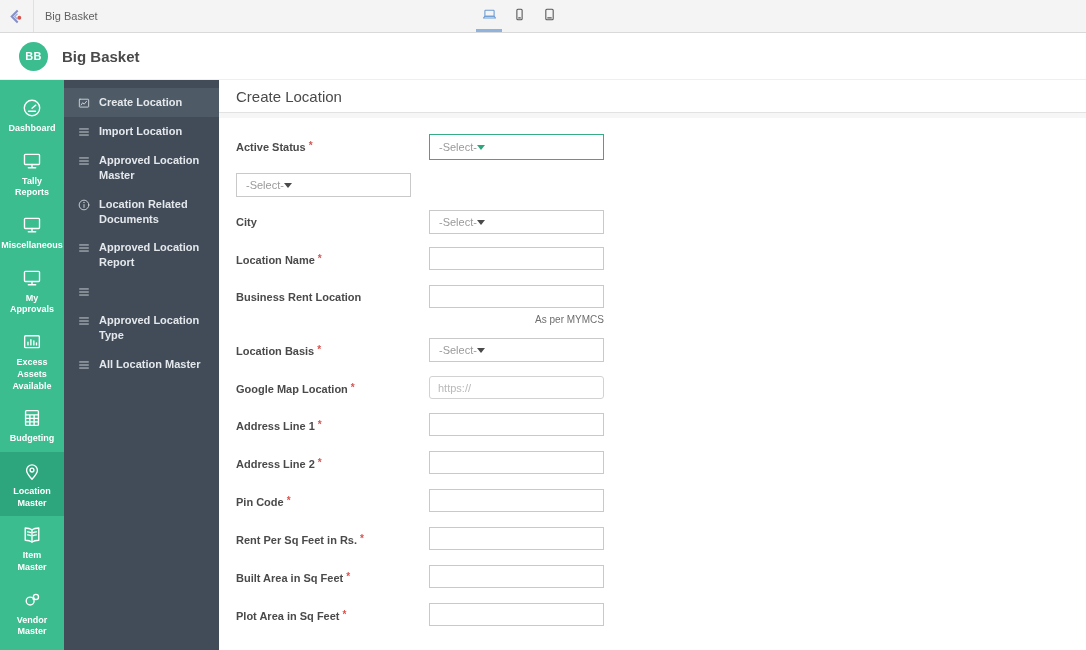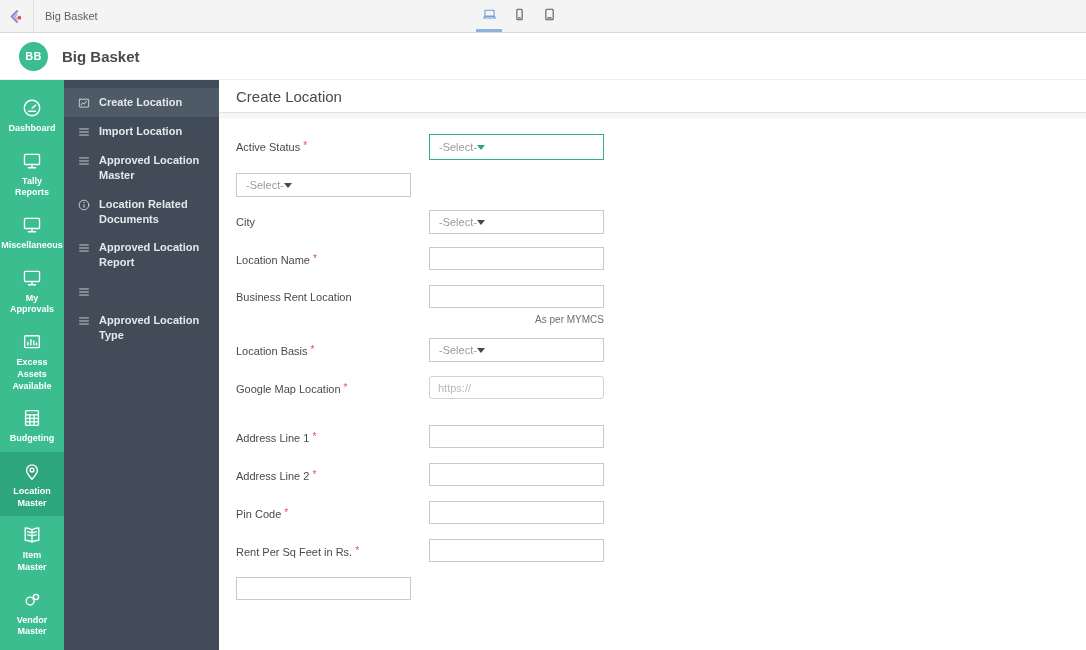--- a/index.html
+++ b/index.html
@@ -40,21 +40,21 @@
   .submenu-item .sub-icon { width:14px; height:14px; flex:none; margin-top:1px; opacity:.92; }
   .submenu-item .sub-icon svg { width:14px; height:14px; display:block; }
 
   
   .main { flex:1; background:#f6f6f6; display:flex; flex-direction:column; min-width:0; }
   .main-header { background:#fff; height:33px; border-bottom:1px solid #e2e2e2; display:flex; align-items:center; padding-left:17px; flex:none; }
   .main-title { font-size:15px; color:#4a4a4a; }
   .form-panel { background:#fff; margin-top:5px; flex:1; padding:16px 0 0 17px; overflow:hidden; }
 
   .form-row { display:flex; align-items:flex-start; margin-bottom:13px; }
-  .form-label { width:193px; font-size:11px; font-weight:400; color:#4a4a4a; line-height:24px; padding-right:10px; }
+  .form-label { width:193px; font-size:11px; font-weight:700; color:#4a4a4a; line-height:24px; padding-right:10px; }
   .req { color:#d9534f; font-size:10px; margin-left:3px; vertical-align:2px; }
   .control-stack { display:flex; flex-direction:column; }
 
   .select-box { width:175px; height:24px; border:1px solid #c9c9c9; background:#fff; display:flex; align-items:center; justify-content:flex-start; padding:0 9px; font-size:11px; color:#9a9a9a; cursor:pointer; }
   .select-box .caret { width:0; height:0; border-left:4px solid transparent; border-right:4px solid transparent; border-top:5px solid #4a4a4a; }
   .select-box.focused { border:1px solid #36ad85; height:26px; }
   .select-box.focused .caret { border-top-color:#2da57d; }
 
   .text-input { width:175px; height:23px; border:1px solid #c9c9c9; background:#fff; font-size:11px; color:#555; padding:0 8px; outline:none; font-family:inherit; }
   .text-input::placeholder { color:#b9b9b9; }
@@ -243,20 +243,28 @@
         </span>
       </div>
       <div class="submenu-item">
         <span class="sub-icon">
           <svg viewBox="0 0 24 24" fill="none" stroke="currentColor" stroke-width="1.5" stroke-linecap="round" stroke-linejoin="round">
             <path d="M4.5 6.8h15M4.5 12h15M4.5 17.2h15"></path>
           </svg>
         </span>
         <span class="sub-label">Approved Location Type</span>
       </div>
+      <div class="submenu-item">
+        <span class="sub-icon">
+          <svg viewBox="0 0 24 24" fill="none" stroke="currentColor" stroke-width="1.5" stroke-linecap="round" stroke-linejoin="round">
+            <path d="M4.5 6.8h15M4.5 12h15M4.5 17.2h15"></path>
+          </svg>
+        </span>
+        <span class="sub-label">All Location Master</span>
+      </div>
     </div>
   <div class="main">
     <div class="main-header">
       <span class="main-title">Create Location</span>
     </div>
     <div class="form-panel">
         <div class="form-row">
           <div class="form-label">Active Status<span class="req">*</span></div>
           <div class="control-stack">
             <div class="select-box focused">
@@ -297,21 +305,21 @@
         </div>
         <div class="form-row">
           <div class="form-label">Location Basis<span class="req">*</span></div>
           <div class="control-stack">
             <div class="select-box">
               <span>-Select-</span>
               <span class="caret"></span>
             </div>
           </div>
         </div>
-        <div class="form-row" style="margin-bottom: 24px;">
+        <div class="form-row" style="margin-bottom: 12px;">
           <div class="form-label">Google Map Location<span class="req">*</span></div>
           <div class="control-stack">
             <input type="text" class="text-input rounded" placeholder="https://" style="">
           </div>
         </div>
         <div class="form-row">
           <div class="form-label">Address Line 1<span class="req">*</span></div>
           <div class="control-stack">
             <input type="text" class="text-input" style="">
           </div>
@@ -328,19 +336,26 @@
             <input type="text" class="text-input" style="">
           </div>
         </div>
         <div class="form-row">
           <div class="form-label">Rent Per Sq Feet in Rs.<span class="req">*</span></div>
           <div class="control-stack">
             <input type="text" class="text-input" style="">
           </div>
         </div>
         <div class="form-row">
+          <div class="form-label">Built Area in Sq Feet<span class="req">*</span></div>
+          <div class="control-stack">
+            <input type="text" class="text-input" style="">
+          </div>
+        </div>
+        <div class="form-row">
+          <div class="form-label">Plot Area in Sq Feet<span class="req">*</span></div>
           <div class="control-stack">
             <input type="text" class="text-input" style="">
           </div>
         </div>
       </div>
   </div>
 </div>
 
 </body></html>

